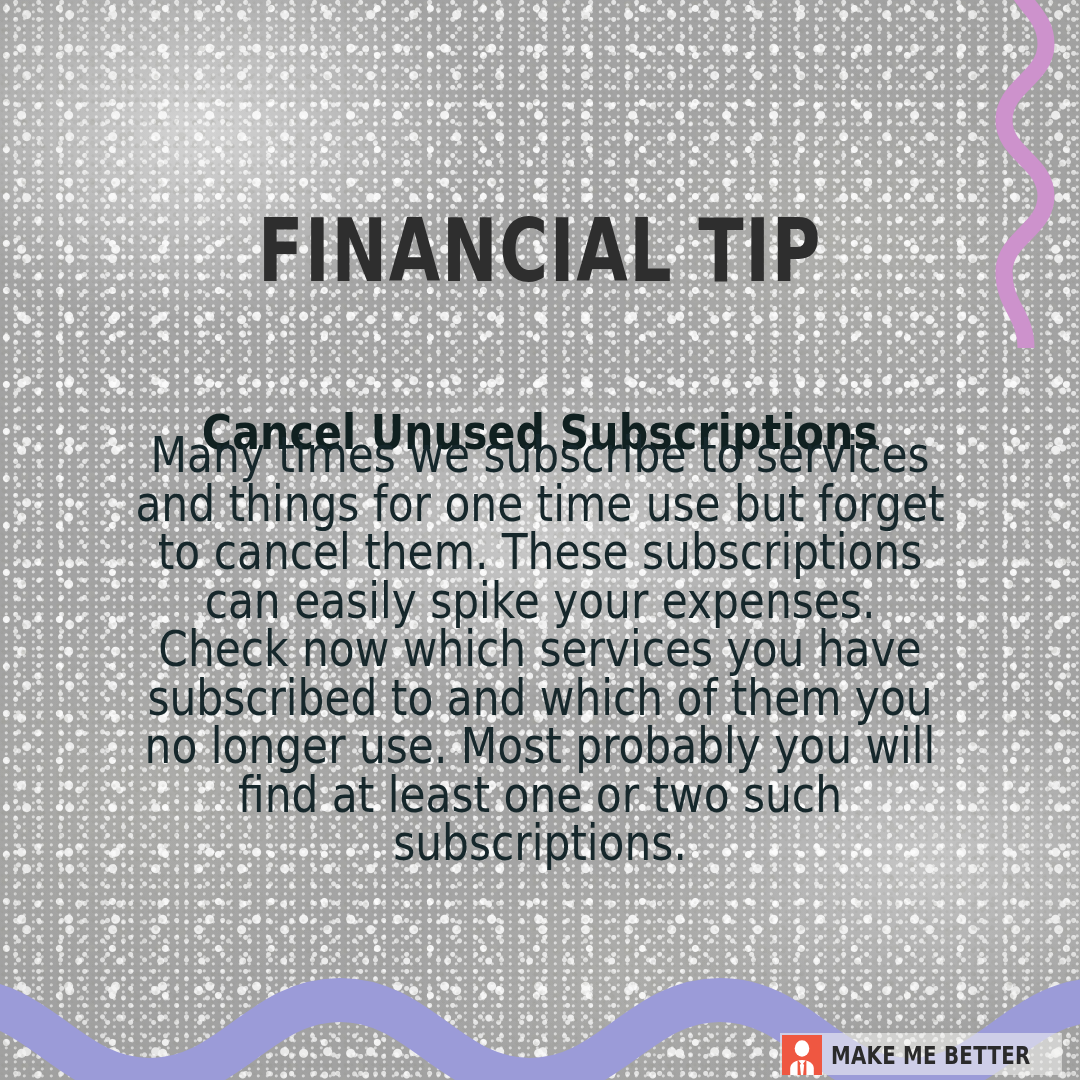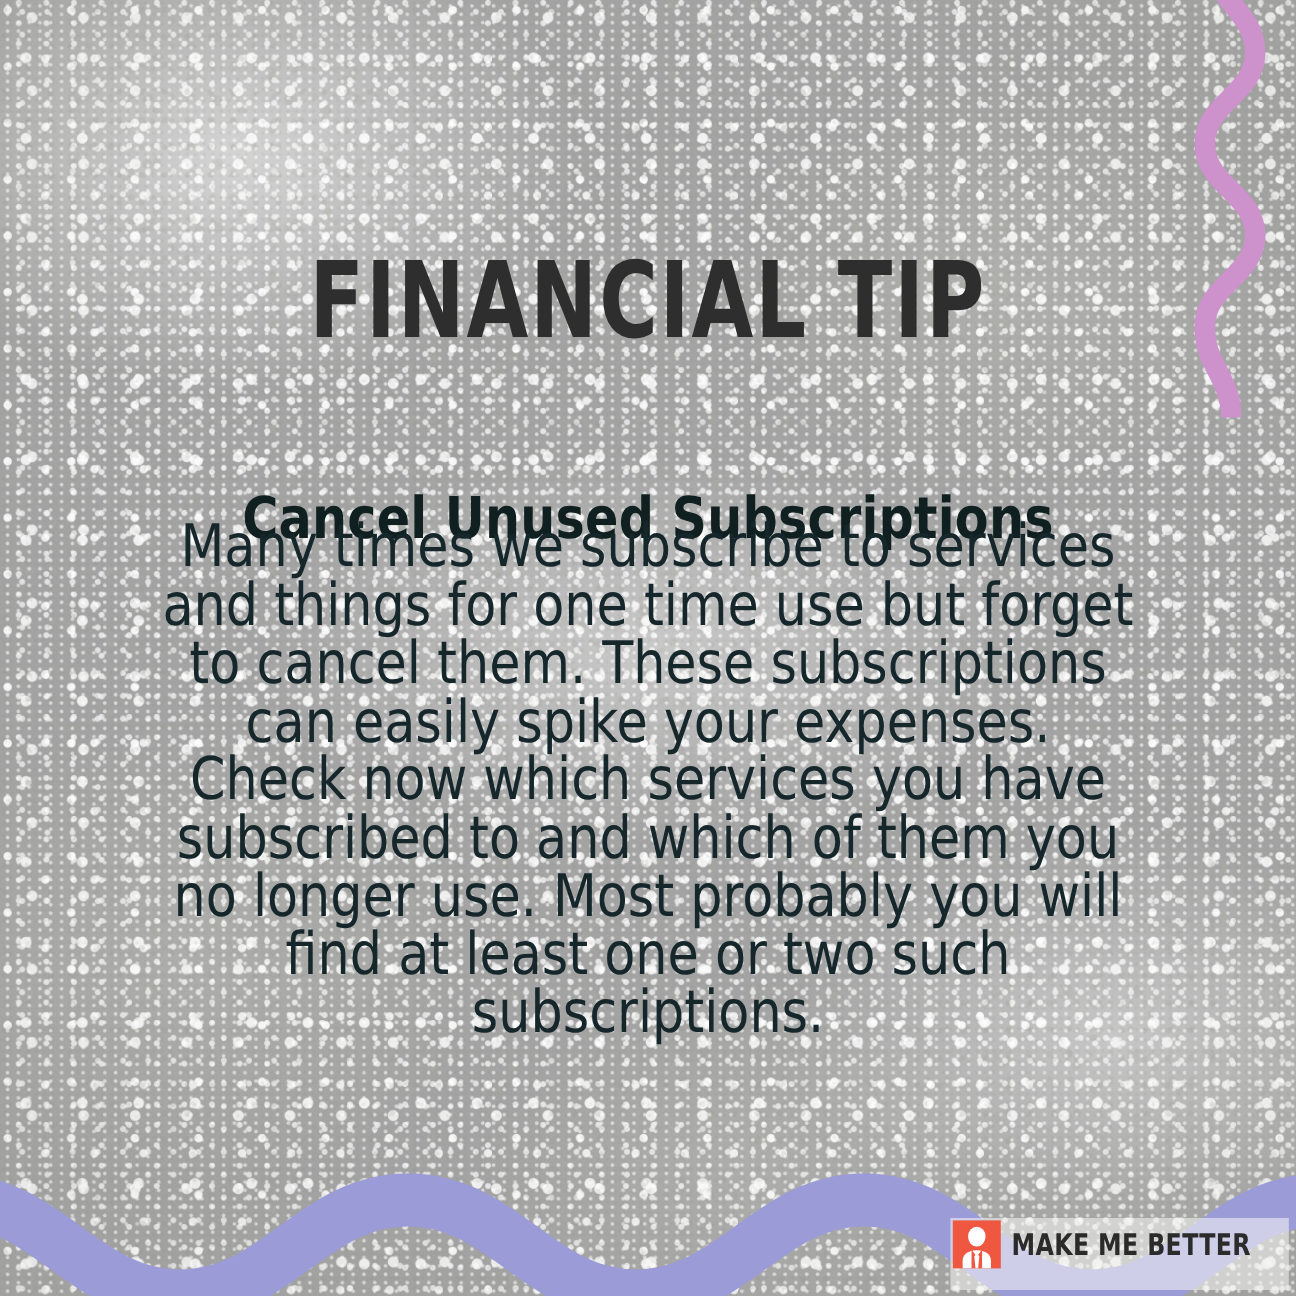--- a/index.html
+++ b/index.html
@@ -142,26 +142,26 @@
     transform-origin: 50% 0;
   }
   .body-copy .ln {
     display: block;
     white-space: nowrap;
   }
 
   
   .logo {
     position: absolute;
-    right: 6px;
+    right: 18px;
     bottom: 5px;
     display: flex;
     align-items: center;
     gap: 9px;
-    padding: 2px 4px 18px 2px;
+    padding: 2px 4px 0 2px;
     background: rgba(247,247,245,0.55);
     pointer-events: auto;
   }
   .logo-mark {
     width: 40px;
     height: 40px;
     background: #ef5741;
     position: relative;
     flex: 0 0 auto;
   }

